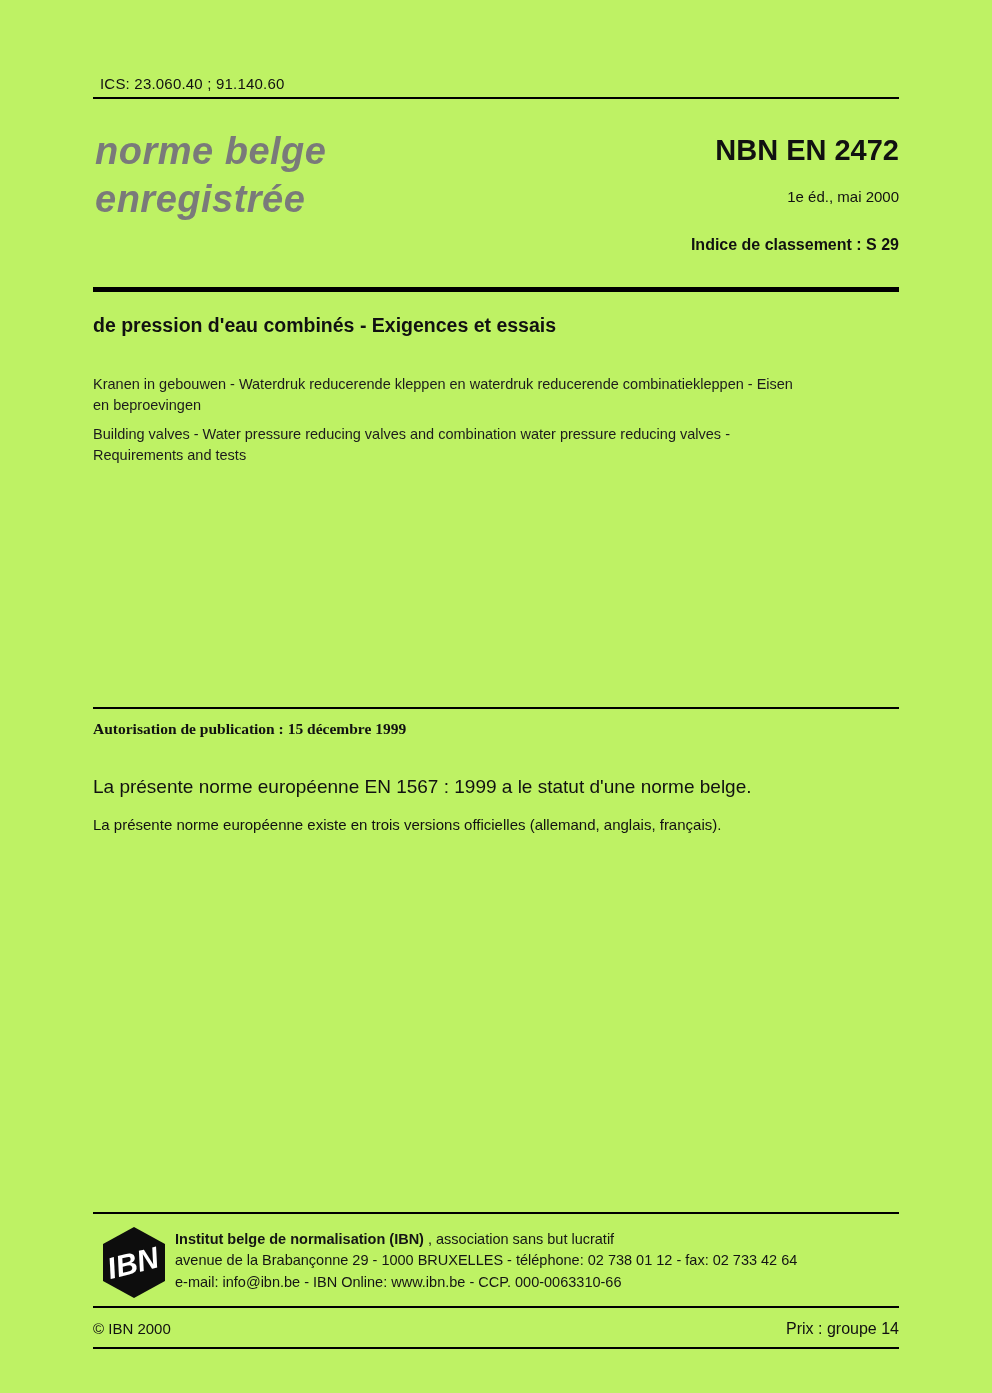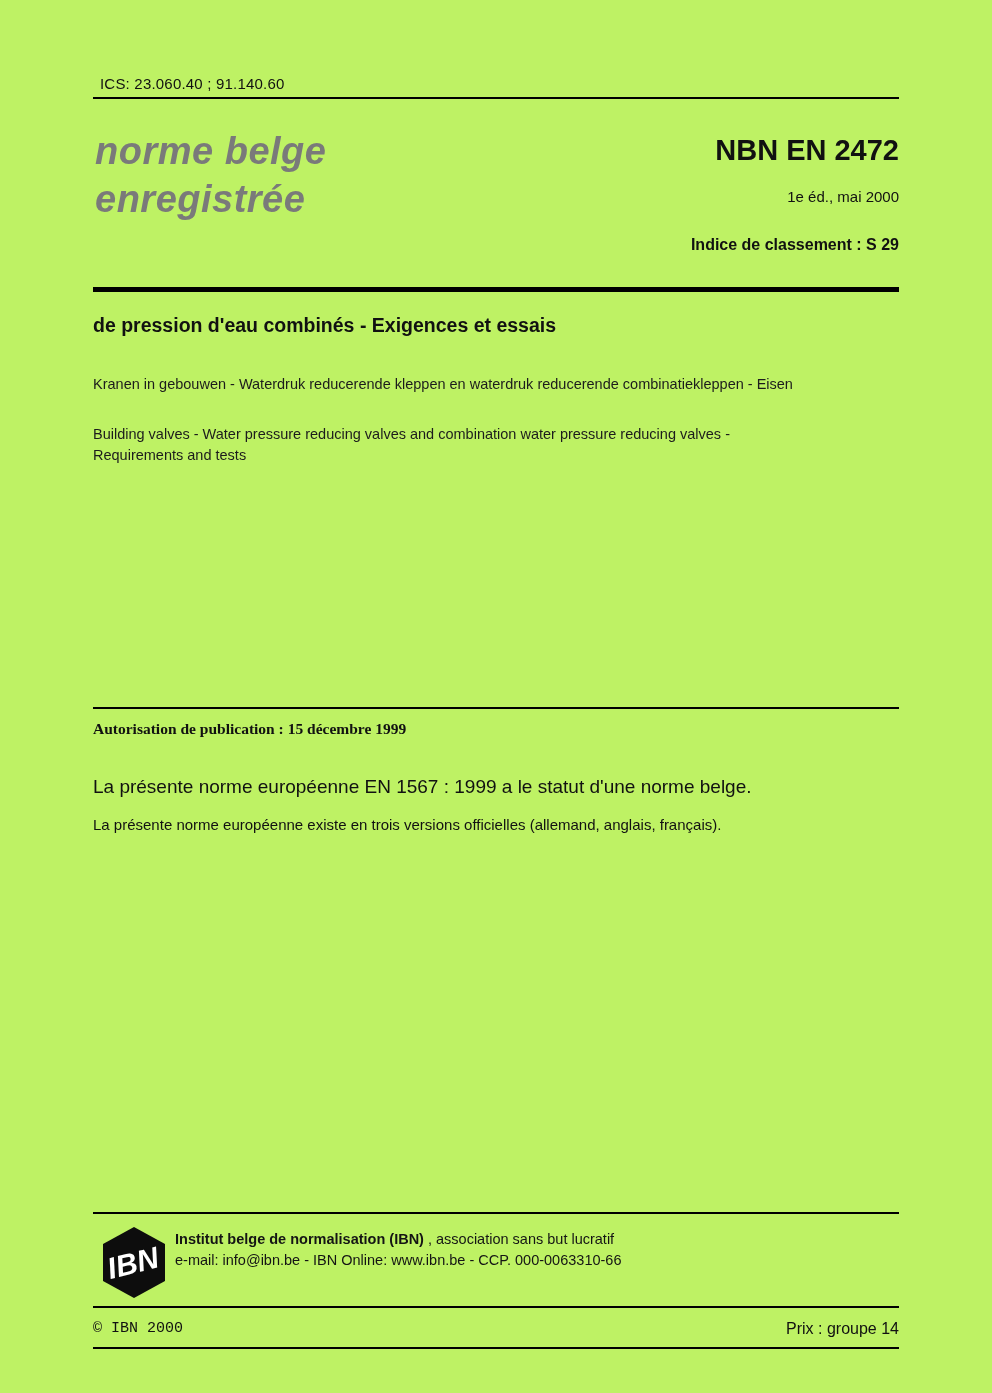--- a/index.html
+++ b/index.html
@@ -46,21 +46,21 @@
   .para-2 { left: 93px; top: 816px; font-size: 15px; }
 
   .logo-box { left: 98px; top: 1226px; width: 72px; height: 74px; }
 
   .footer-text {
     left: 175px; top: 1229px; width: 730px;
     font-size: 14.5px; line-height: 1.48; color: #141414;
   }
   .footer-text .b { font-weight: bold; }
 
-  .copyright { left: 93px;  top: 1320px; font-size: 15px; font-family: Liberation Mono, monospace; }
+  .copyright { left: 93px;  top: 1320px; font-size: 15px; }
   .price     { right: 93px; top: 1320px; font-size: 16px; text-align: right; }
 </style>
 </head>
 <body>
 
 <div class="page">
 
   <div class="abs ics-line">ICS: 23.060.40  ; 91.140.60</div>
   <div class="rule" style="left:93px; top:97px; width:806px; height:2px;"></div>
 
@@ -74,20 +74,21 @@
   <div class="abs classif">Indice de classement : S 29</div>
 
   <div class="rule" style="left:93px; top:287px; width:806px; height:5px;"></div>
 
   <div class="abs title-fr">
     <div>de pression d'eau combinés - Exigences et essais</div>
   </div>
 
   <div class="abs title-nl">
     <div>Kranen in gebouwen - Waterdruk reducerende kleppen en waterdruk reducerende combinatiekleppen - Eisen</div>
+    <div>en beproevingen</div>
   </div>
 
   <div class="abs title-en">
     <div>Building valves - Water pressure reducing valves and combination water pressure reducing valves -</div>
     <div>Requirements and tests</div>
   </div>
 
   <div class="rule" style="left:93px; top:707px; width:806px; height:2px;"></div>
   <div class="abs authz">Autorisation de publication : 15 décembre 1999</div>
   <div class="abs para-1">La présente norme européenne EN 1567 : 1999 a le statut d'une norme belge.</div>
@@ -97,20 +98,21 @@
 
   <div class="abs logo-box">
     <svg width="72" height="74" viewBox="0 0 72 74">
       <polygon points="36,1 67,18 67,55 36,72 5,55 5,18" fill="#0d0d0d"></polygon>
       <text x="35" y="47" text-anchor="middle" font-size="30" font-weight="bold" font-style="italic" fill="#ffffff" transform="rotate(-14 36 37)">IBN</text>
     </svg>
   </div>
 
   <div class="abs footer-text">
     <div><span class="b">Institut belge de normalisation (IBN)</span><span> ,  association sans but lucratif</span></div>
+    <div>avenue de la Brabançonne 29 - 1000 BRUXELLES - téléphone: 02 738 01 12 - fax: 02 733 42 64</div>
     <div>e-mail: info@ibn.be - IBN Online: www.ibn.be - CCP. 000-0063310-66</div>
   </div>
 
   <div class="rule" style="left:93px; top:1306px; width:806px; height:2px;"></div>
 
   <div class="abs copyright">© IBN 2000</div>
   <div class="abs price">Prix : groupe 14</div>
 
   <div class="rule" style="left:93px; top:1347px; width:806px; height:2px;"></div>
 

